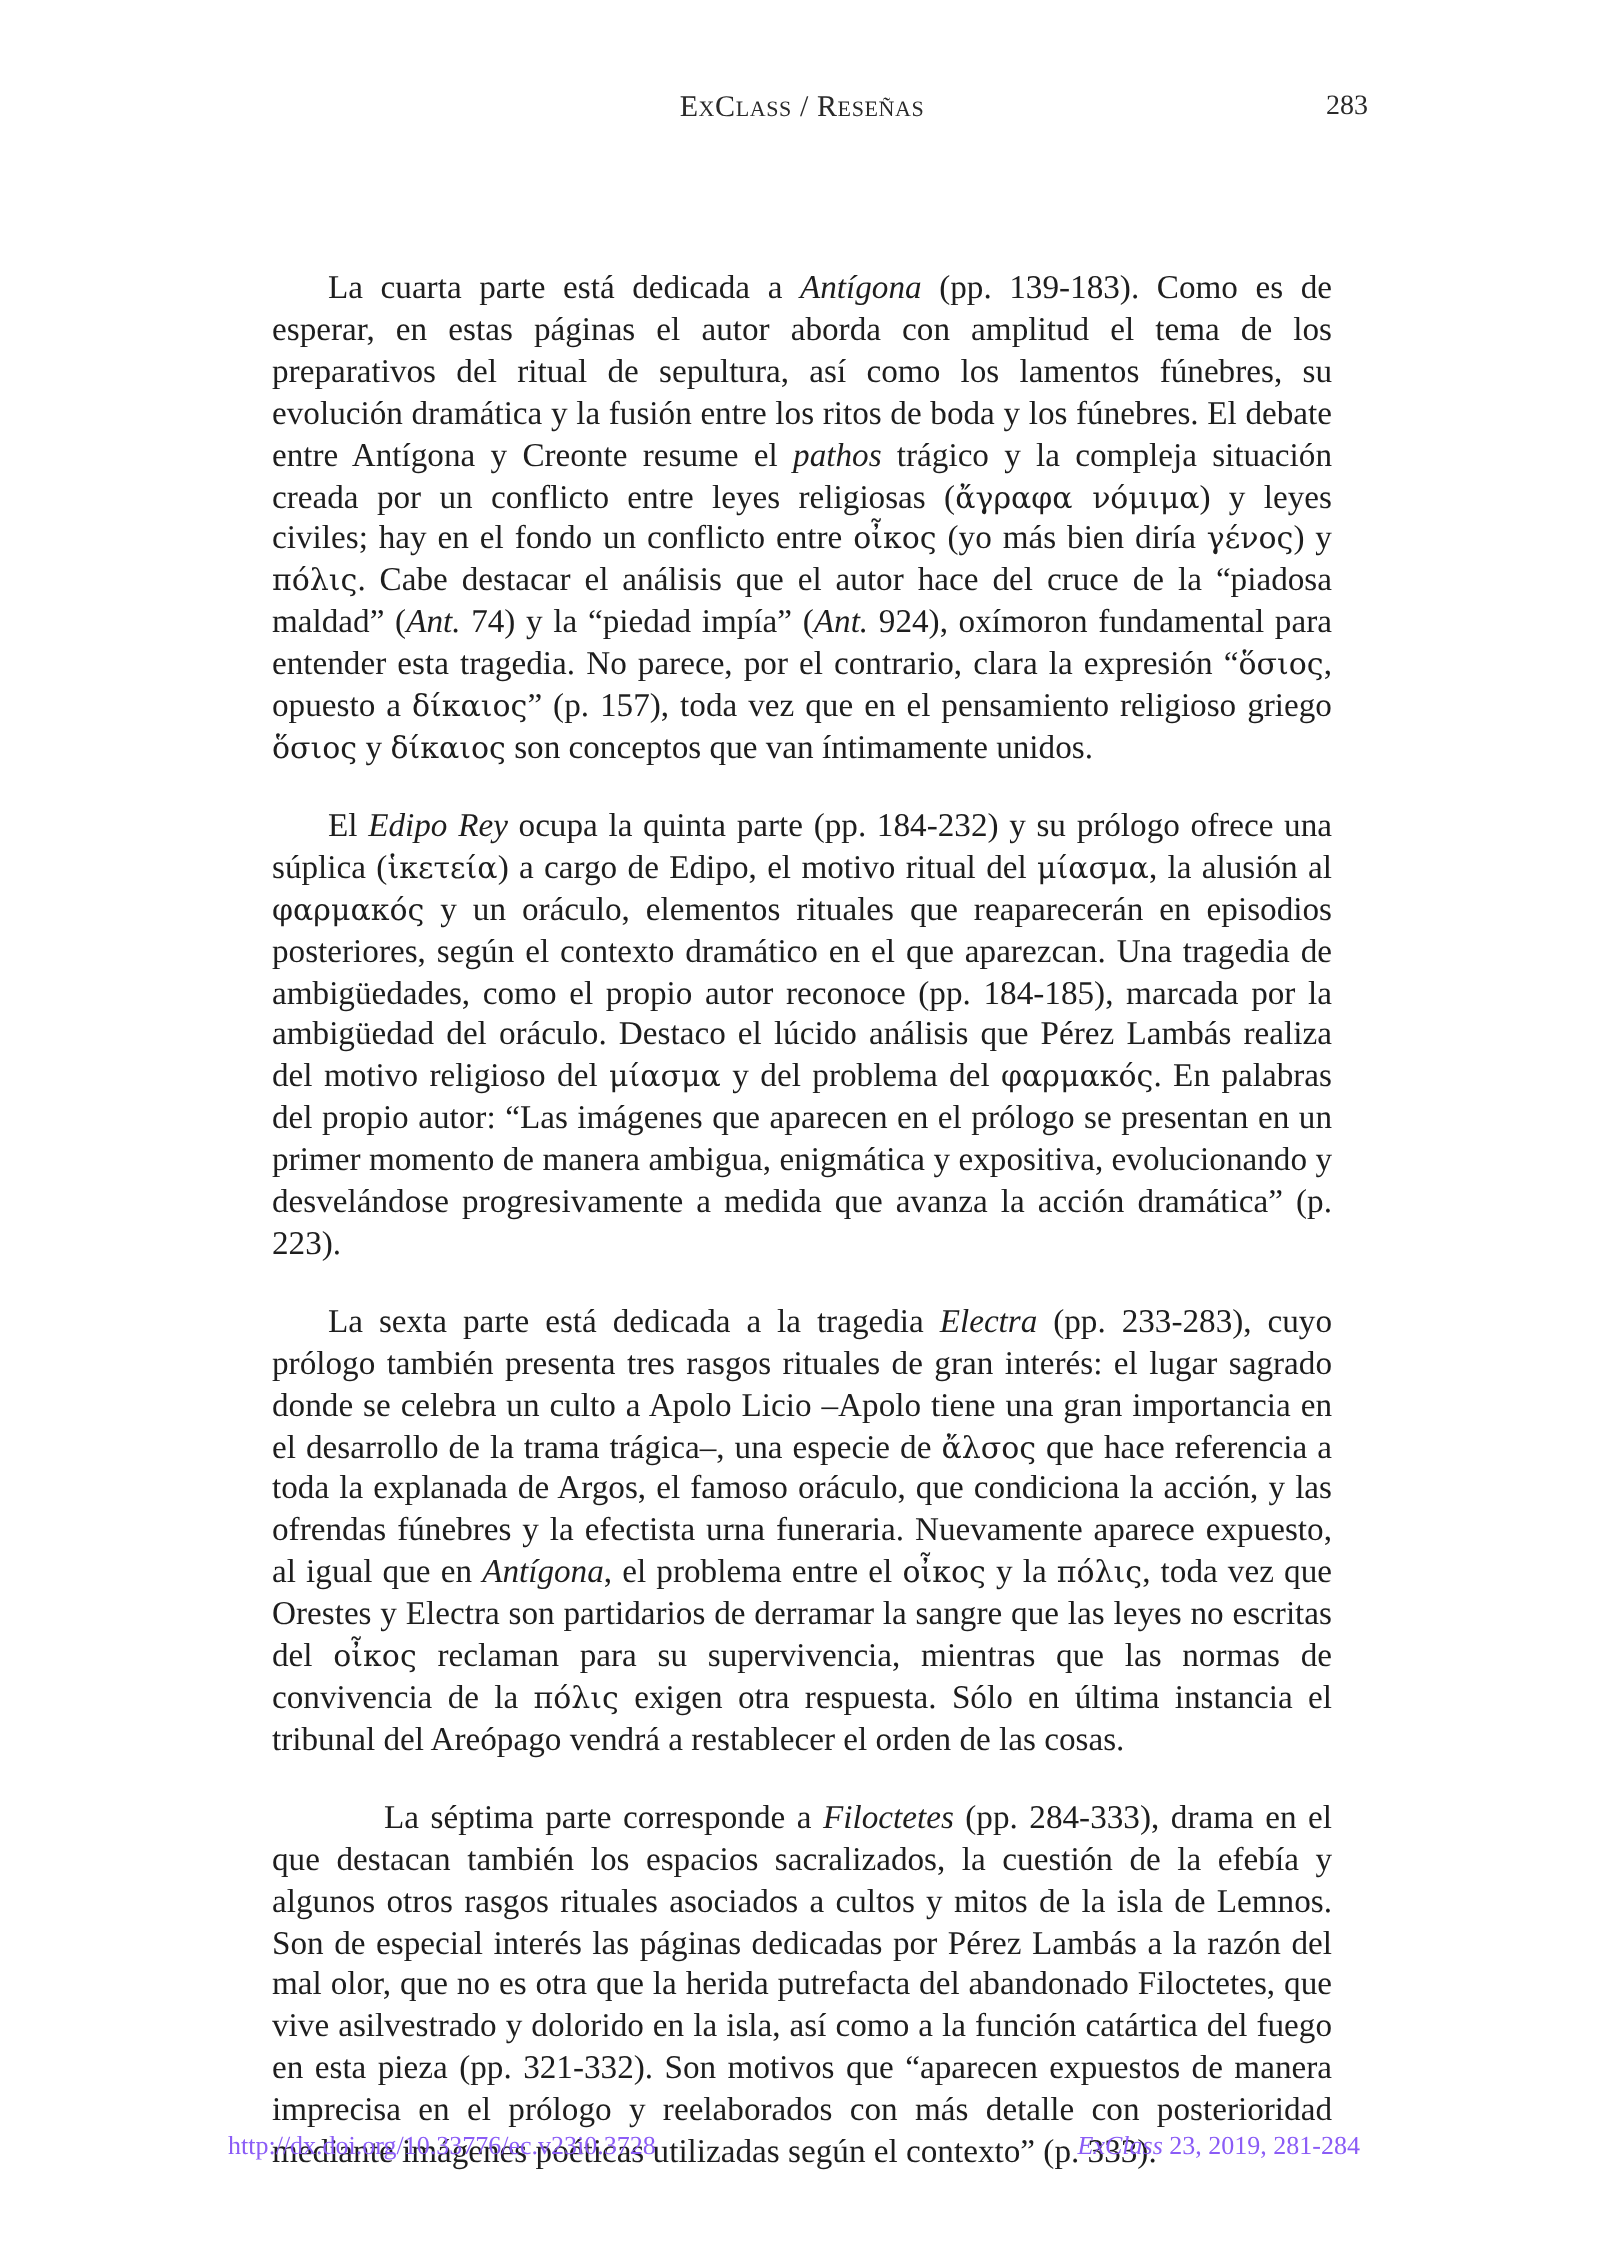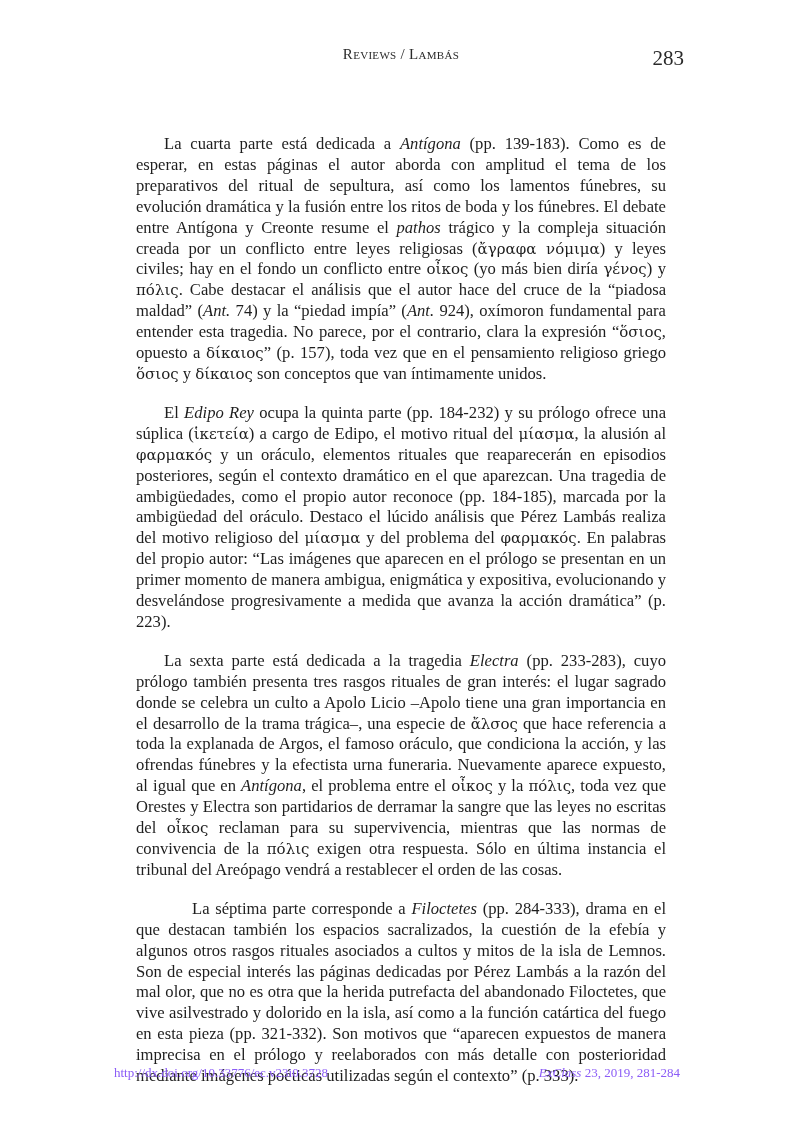--- a/index.html
+++ b/index.html
@@ -9,21 +9,21 @@
     color: #1e1e1e;
   }
   .header {
     position: absolute; top: 44px; left: 118px; width: 566px; height: 24px;
   }
   .running-head {
     position: absolute; left: 0; right: 0; top: 2px; text-align: center;
     font-size: 15px; font-variant: small-caps; letter-spacing: 0.3px; color: #2a2a2a;
   }
   .page-number {
-    position: absolute; right: 0; top: 2px; font-size: 21px; color: #2a2a2a;
+    position: absolute; right: 0; top: 2px; font-size: 14px; color: #2a2a2a;
   }
   .body-text {
     position: absolute; top: 116px; left: 118px; width: 566px;
     font-size: 16.6px; line-height: 20.9px; text-align: justify;
     hyphens: none;
   }
   .body-text p { margin: 18px; text-indent: 28px; }
   .body-text p.wide-indent { text-indent: 56px; }
   .body-text i { font-style: italic; }
   .greek { font-family: "DejaVu Serif", serif; font-size: 15px; }
@@ -31,21 +31,21 @@
     position: absolute; top: 1065px; left: 114px; width: 566px; height: 20px;
     font-size: 13px; color: #8b5cf6;
   }
   .doi { position: absolute; left: 0; top: 0; }
   .citation { position: absolute; right: 0; top: 0; }
 </style>
 </head>
 <body>
 
 <div class="header">
-  <div class="running-head">Reviews / Lambás</div>
+  <div class="running-head">ExClass / Reseñas</div>
   <div class="page-number">283</div>
 </div>
 
 <div class="body-text">
   <p><span>La cuarta parte está dedicada a </span><i>Antígona</i><span> (pp. 139-183). Como es de esperar, en estas páginas el autor aborda con amplitud el tema de los preparativos del ritual de sepultura, así como los lamentos fúnebres, su evolución dramática y la fusión entre los ritos de boda y los fúnebres. El debate entre Antígona y Creonte resume el </span><i>pathos</i><span> trágico y la compleja situación creada por un conflicto entre leyes religiosas (</span><span class="greek">ἄγραφα νόμιμα</span><span>) y leyes civiles; hay en el fondo un conflicto entre </span><span class="greek">οἶκος</span><span> (yo más bien diría </span><span class="greek">γένος</span><span>) y </span><span class="greek">πόλις</span><span>. Cabe destacar el análisis que el autor hace del cruce de la “piadosa maldad” (</span><i>Ant.</i><span> 74) y la “piedad impía” (</span><i>Ant.</i><span> 924), oxímoron fundamental para entender esta tragedia. No parece, por el contrario, clara la expresión “</span><span class="greek">ὅσιος</span><span>, opuesto a </span><span class="greek">δίκαιος</span><span>” (p. 157), toda vez que en el pensamiento religioso griego </span><span class="greek">ὅσιος</span><span> y </span><span class="greek">δίκαιος</span><span> son conceptos que van íntimamente unidos.</span></p>
   <p><span>El </span><i>Edipo Rey</i><span> ocupa la quinta parte (pp. 184-232) y su prólogo ofrece una súplica (</span><span class="greek">ἱκετεία</span><span>) a cargo de Edipo, el motivo ritual del </span><span class="greek">μίασμα</span><span>, la alusión al </span><span class="greek">φαρμακός</span><span> y un oráculo, elementos rituales que reaparecerán en episodios posteriores, según el contexto dramático en el que aparezcan. Una tragedia de ambigüedades, como el propio autor reconoce (pp. 184-185), marcada por la ambigüedad del oráculo. Destaco el lúcido análisis que Pérez Lambás realiza del motivo religioso del </span><span class="greek">μίασμα</span><span> y del problema del </span><span class="greek">φαρμακός</span><span>. En palabras del propio autor: “Las imágenes que aparecen en el prólogo se presentan en un primer momento de manera ambigua, enigmática y expositiva, evolucionando y desvelándose progresivamente a medida que avanza la acción dramática” (p. 223).</span></p>
   <p><span>La sexta parte está dedicada a la tragedia </span><i>Electra</i><span> (pp. 233-283), cuyo prólogo también presenta tres rasgos rituales de gran interés: el lugar sagrado donde se celebra un culto a Apolo Licio –Apolo tiene una gran importancia en el desarrollo de la trama trágica–, una especie de </span><span class="greek">ἄλσος</span><span> que hace referencia a toda la explanada de Argos, el famoso oráculo, que condiciona la acción, y las ofrendas fúnebres y la efectista urna funeraria. Nuevamente aparece expuesto, al igual que en </span><i>Antígona</i><span>, el problema entre el </span><span class="greek">οἶκος</span><span> y la </span><span class="greek">πόλις</span><span>, toda vez que Orestes y Electra son partidarios de derramar la sangre que las leyes no escritas del </span><span class="greek">οἶκος</span><span> reclaman para su supervivencia, mientras que las normas de convivencia de la </span><span class="greek">πόλις</span><span> exigen otra respuesta. Sólo en última instancia el tribunal del Areópago vendrá a restablecer el orden de las cosas.</span></p>
   <p class="wide-indent"><span>La séptima parte corresponde a </span><i>Filoctetes</i><span> (pp. 284-333), drama en el que destacan también los espacios sacralizados, la cuestión de la efebía y algunos otros rasgos rituales asociados a cultos y mitos de la isla de Lemnos. Son de especial interés las páginas dedicadas por Pérez Lambás a la razón del mal olor, que no es otra que la herida putrefacta del abandonado Filoctetes, que vive asilvestrado y dolorido en la isla, así como a la función catártica del fuego en esta pieza (pp. 321-332). Son motivos que “aparecen expuestos de manera imprecisa en el prólogo y reelaborados con más detalle con posterioridad mediante imágenes poéticas utilizadas según el contexto” (p. 333).</span></p>
 </div>
 

